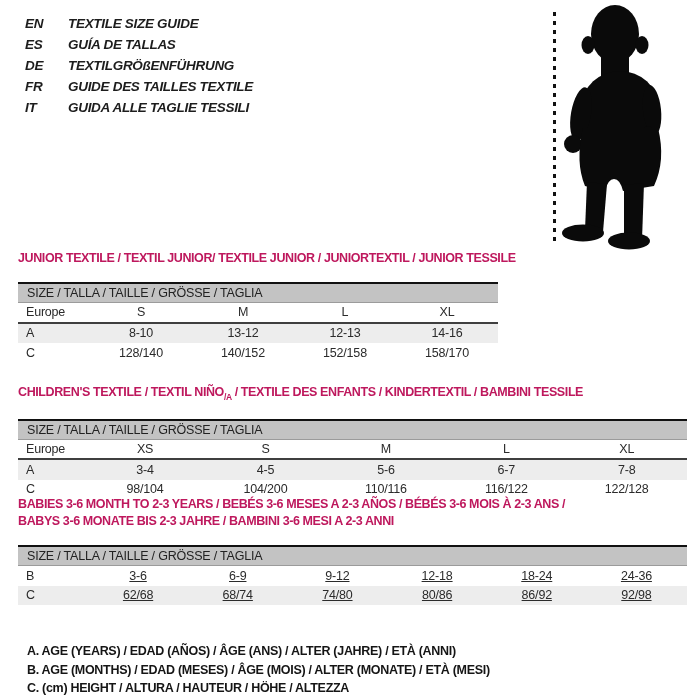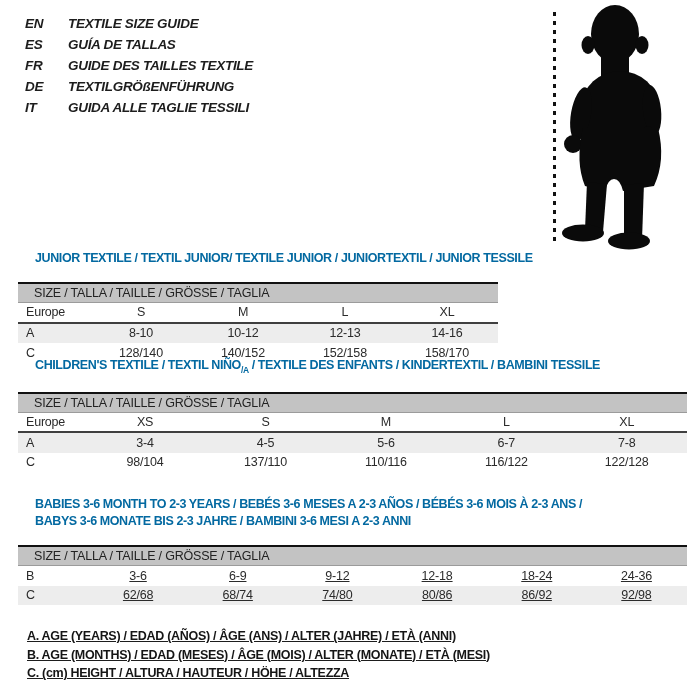--- a/index.html
+++ b/index.html
@@ -22,77 +22,77 @@
     font-weight: bold; font-size: 13.5px; letter-spacing: -0.3px; white-space: nowrap; text-align: center;
   }
 
   
   .figure-area { position: absolute; left: 525px; top: 0; width: 175px; height: 252px; }
   .figure-area svg { display: block; }
 
   
   .section { position: absolute; }
   .sec-title {
-    font-weight: bold; font-size: 12.5px; letter-spacing: -0.4px; white-space: nowrap; color: #0369a1; margin-left: 17px;
+    font-weight: bold; font-size: 12.5px; letter-spacing: -0.4px; white-space: nowrap; color: #be185d;
   }
   .sec-title sub { font-size: 8.5px; }
   .sec-junior   { left: 18px; top: 251px; width: 480px; }
-  .sec-children { left: 18px; top: 358px; width: 669px; }
+  .sec-children { left: 18px; top: 385px; width: 669px; }
   .sec-babies   { left: 18px; top: 496px; width: 669px; }
   .sec-junior   .tbl { margin-top: 17px; }
   .sec-children .tbl { margin-top: 17px; }
   .sec-babies   .tbl { margin-top: 15px; }
   .title-line { line-height: 17px; }
 
   
   .tbl { width: 100%; font-size: 12.5px; letter-spacing: -0.2px; color: #2b2b2b; }
   .tbl-head {
     height: 21px; line-height: 18px; background: #c3c3c3;
     border-top: 2.5px solid #111; border-bottom: 1px solid #9b9b9b;
-    padding-left: 16px; color: #222; white-space: nowrap;
+    padding-left: 9px; color: #222; white-space: nowrap;
   }
   .trow { display: flex; height: 19.5px; align-items: center; }
   .trow.region { height: 20.5px; border-bottom: 2px solid #3f3f3f; }
   .trow.shade { background: #ededed; }
   .c { display: block; text-align: center; white-space: nowrap; }
   .c.lbl { text-align: left; padding-left: 8px; }
 
   .sec-junior   .c.lbl { width: 15%; }
   .sec-junior   .c:not(.lbl) { width: 21.25%; }
   .sec-children .c.lbl { width: 10%; }
   .sec-children .c:not(.lbl) { width: 18%; }
   .sec-babies   .c.lbl { width: 10.5%; }
   .sec-babies   .c:not(.lbl) { width: 14.9%; text-decoration: underline; }
 
   
-  .notes { position: absolute; left: 27px; top: 627px; text-decoration: underline; }
+  .notes { position: absolute; left: 27px; top: 642px; }
   .note-line {
     font-weight: bold; font-size: 12.5px; letter-spacing: -0.3px;
     line-height: 18.5px; white-space: nowrap; color: #151515;
   }
 </style>
 </head>
 <body>
 
 <div class="lang-block">
   <div class="lang-row">
     <span class="lang-code">EN</span>
     <span class="lang-label">TEXTILE SIZE GUIDE</span>
   </div>
   <div class="lang-row">
     <span class="lang-code">ES</span>
     <span class="lang-label">GUÍA DE TALLAS</span>
   </div>
   <div class="lang-row">
+    <span class="lang-code">DE</span>
+    <span class="lang-label">TEXTILGRÖßENFÜHRUNG</span>
+  </div>
+  <div class="lang-row">
     <span class="lang-code">FR</span>
     <span class="lang-label">GUIDE DES TAILLES TEXTILE</span>
-  </div>
-  <div class="lang-row">
-    <span class="lang-code">DE</span>
-    <span class="lang-label">TEXTILGRÖßENFÜHRUNG</span>
   </div>
   <div class="lang-row">
     <span class="lang-code">IT</span>
     <span class="lang-label">GUIDA ALLE TAGLIE TESSILI</span>
   </div>
 </div>
 
 <div class="figure-area">
   <svg width="175" height="252" viewBox="0 0 175 252">
 
@@ -141,21 +141,21 @@
     <div class="trow region">
       <span class="c lbl">Europe</span>
       <span class="c">S</span>
       <span class="c">M</span>
       <span class="c">L</span>
       <span class="c">XL</span>
     </div>
     <div class="trow shade">
       <span class="c lbl">A</span>
       <span class="c">8-10</span>
-      <span class="c">10-12</span>
+      <span class="c">13-12</span>
       <span class="c">12-13</span>
       <span class="c">14-16</span>
     </div>
     <div class="trow">
       <span class="c lbl">C</span>
       <span class="c">128/140</span>
       <span class="c">140/152</span>
       <span class="c">152/158</span>
       <span class="c">158/170</span>
     </div>
@@ -178,21 +178,21 @@
       <span class="c lbl">A</span>
       <span class="c">3-4</span>
       <span class="c">4-5</span>
       <span class="c">5-6</span>
       <span class="c">6-7</span>
       <span class="c">7-8</span>
     </div>
     <div class="trow">
       <span class="c lbl">C</span>
       <span class="c">98/104</span>
-      <span class="c">137/110</span>
+      <span class="c">104/200</span>
       <span class="c">110/116</span>
       <span class="c">116/122</span>
       <span class="c">122/128</span>
     </div>
   </div>
 </div>
 
 <div class="section sec-babies">
   <div class="sec-title title-line">BABIES 3-6 MONTH TO 2-3 YEARS / BEBÉS 3-6 MESES A 2-3 AÑOS / BÉBÉS 3-6 MOIS À 2-3 ANS /</div>
   <div class="sec-title title-line">BABYS 3-6 MONATE BIS 2-3 JAHRE / BAMBINI 3-6 MESI A 2-3 ANNI</div>

